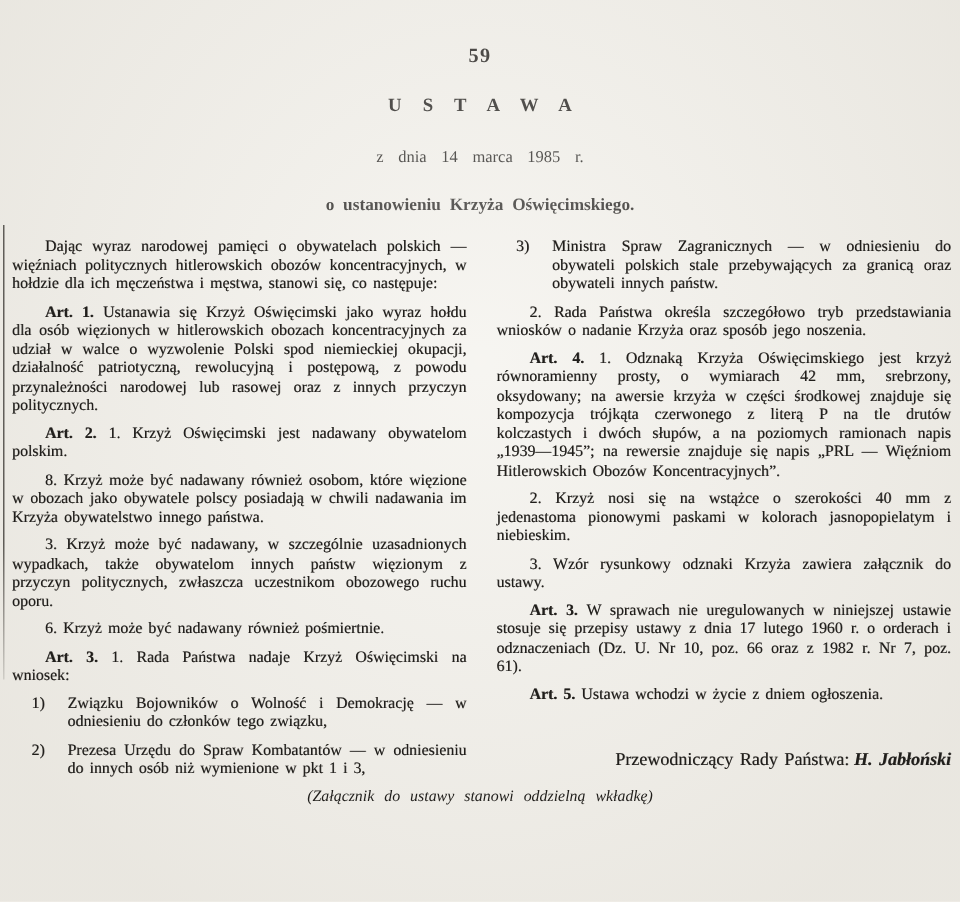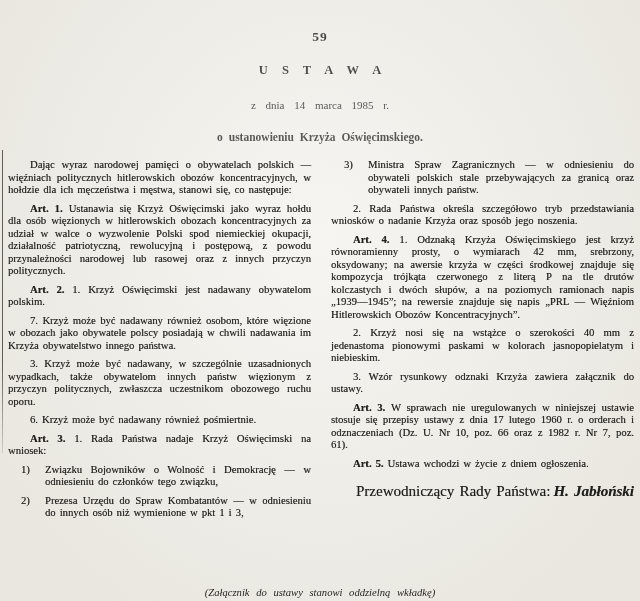--- a/index.html
+++ b/index.html
@@ -35,44 +35,44 @@
     word-spacing:1.4px;
     text-shadow:0.3px 0 0 rgba(32,30,27,.55);
   }
   .para{margin:0 0 6px;text-indent:22px;}
   .para.art-start{margin-top:3px;}
   .para .lead{font-weight:bold;}
   .list-item{display:flex;margin:0 0 6px;}
   .list-item .marker{flex:0 0 auto;width:24px;padding-left:13px;box-sizing:content-box;}
   .list-item .li-text{flex:1 1 auto;text-align:justify;}
   .sig-block{
-    margin:15px 0 0 auto;width:fit-content;text-align:left;
-    font-size:15px;line-height:13.5px;text-indent:0;
+    margin:30px 0 0 auto;width:fit-content;text-align:left;
+    font-size:12px;line-height:13.5px;text-indent:0;
   }
   .sig-line .sig-name{font-style:italic;font-weight:bold;padding-left:3px;}
   .footer-note{
-    top:587px;font-style:italic;font-size:10.6px;word-spacing:4px;z-index:1;
+    top:526px;font-style:italic;font-size:10.6px;word-spacing:4px;z-index:1;
   }
 </style>
 </head>
 <body>
 
 <div class="scan-edge"></div>
 
 <div class="centered page-number">59</div>
 <div class="centered law-title">U S T A W A</div>
 <div class="centered date-line">z dnia 14 marca 1985 r.</div>
 <div class="centered subject-line">o ustanowieniu Krzyża Oświęcimskiego.</div>
 
 <div class="columns">
   <div class="col" id="col-left">
       <div class="para">Dając wyraz narodowej pamięci o obywatelach polskich — więźniach politycznych hitlerowskich obozów koncentracyjnych, w hołdzie dla ich męczeństwa i męstwa, stanowi się, co następuje:</div>
       <div class="para art-start"><span class="lead">Art. 1. </span>Ustanawia się Krzyż Oświęcimski jako wyraz hołdu dla osób więzionych w hitlerowskich obozach koncentracyjnych za udział w walce o wyzwolenie Polski spod niemieckiej okupacji, działalność patriotyczną, rewolucyjną i postępową, z powodu przynależności narodowej lub rasowej oraz z innych przyczyn politycznych.</div>
       <div class="para art-start"><span class="lead">Art. 2. </span>1. Krzyż Oświęcimski jest nadawany obywatelom polskim.</div>
-      <div class="para">7. Krzyż może być nadawany również osobom, które więzione w obozach jako obywatele polscy posiadają w chwili nadawania im Krzyża obywatelstwo innego państwa.</div>
+      <div class="para">8. Krzyż może być nadawany również osobom, które więzione w obozach jako obywatele polscy posiadają w chwili nadawania im Krzyża obywatelstwo innego państwa.</div>
       <div class="para">3. Krzyż może być nadawany, w szczególnie uzasadnionych wypadkach, także obywatelom innych państw więzionym z przyczyn politycznych, zwłaszcza uczestnikom obozowego ruchu oporu.</div>
       <div class="para">6. Krzyż może być nadawany również pośmiertnie.</div>
       <div class="para art-start"><span class="lead">Art. 3. </span>1. Rada Państwa nadaje Krzyż Oświęcimski na wniosek:</div>
       <div class="list-item">
         <span class="marker">1)</span>
         <span class="li-text">Związku Bojowników o Wolność i Demokrację — w odniesieniu do członków tego związku,</span>
       </div>
       <div class="list-item">
         <span class="marker">2)</span>
         <span class="li-text">Prezesa Urzędu do Spraw Kombatantów — w odniesieniu do innych osób niż wymienione w pkt 1 i 3,</span>

